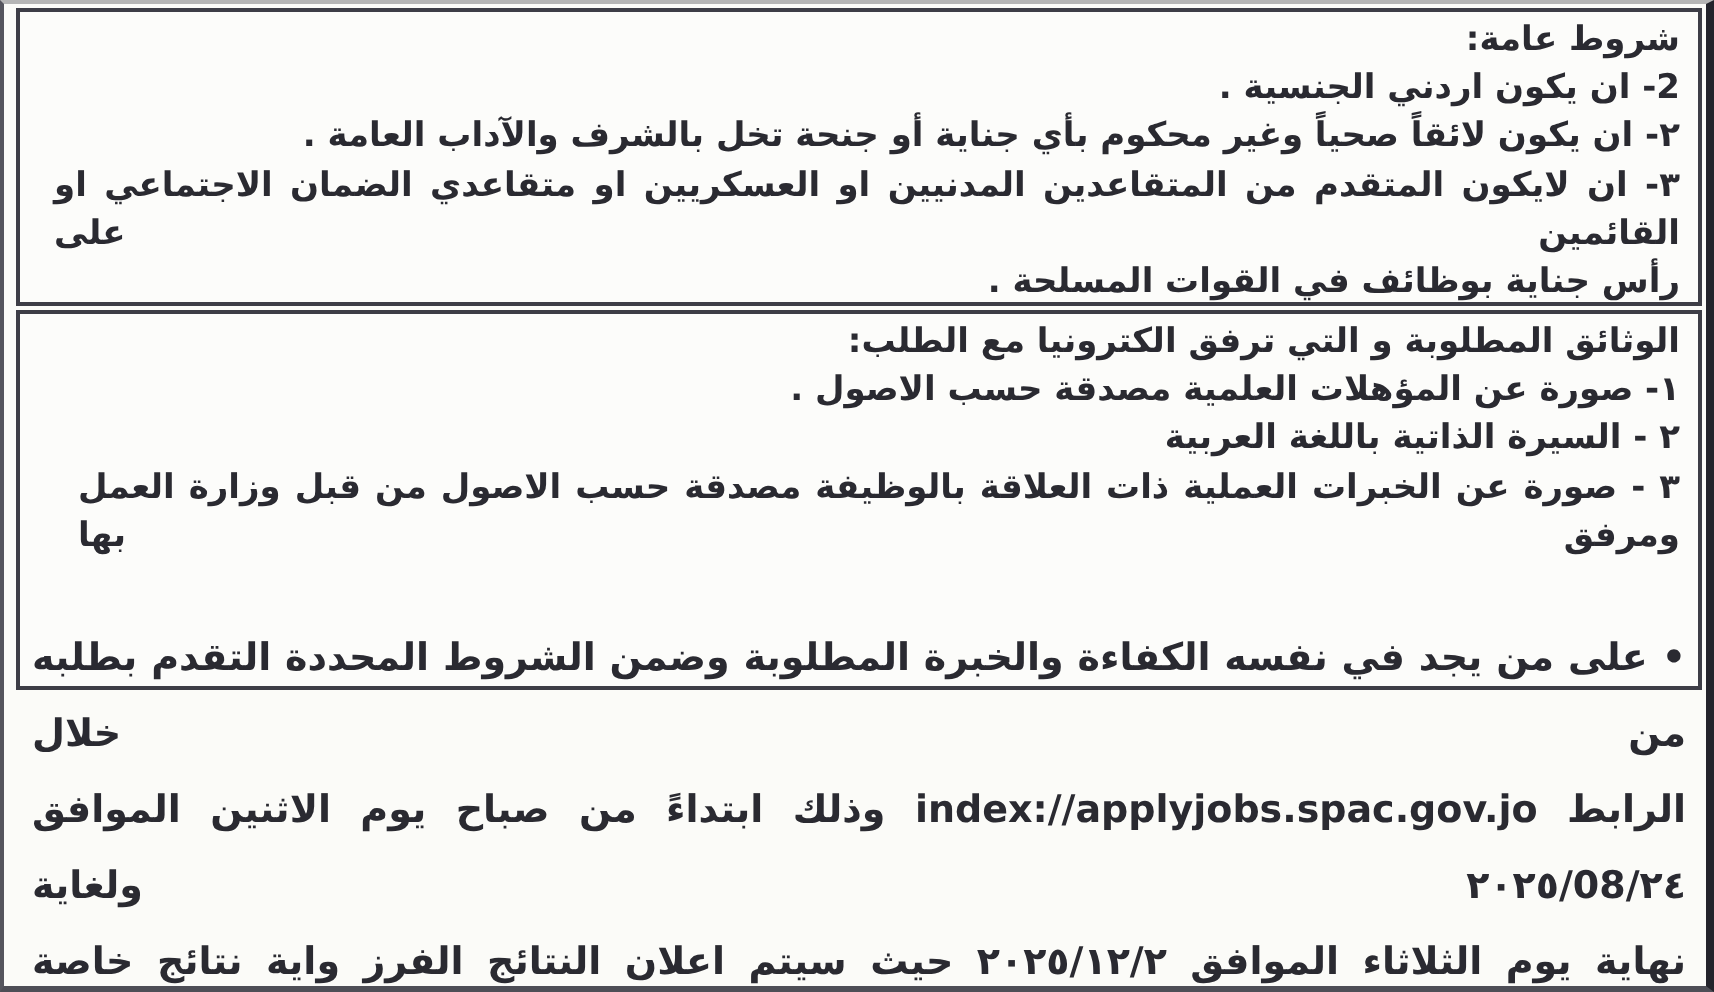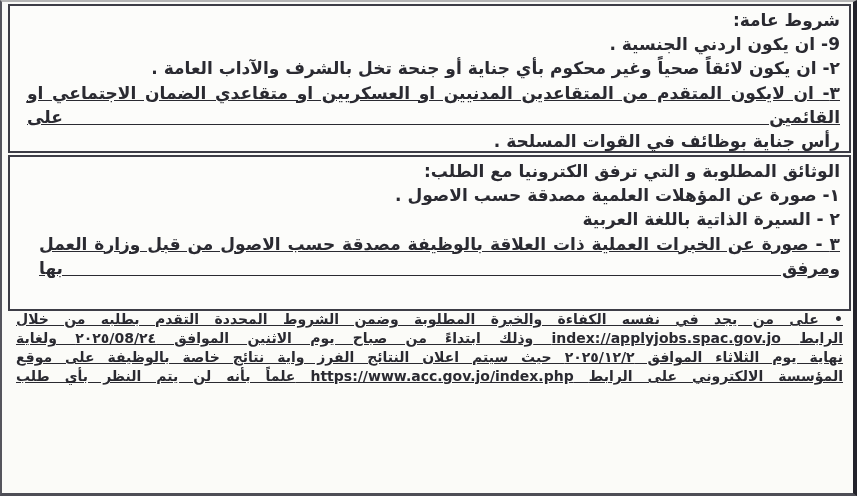--- a/index.html
+++ b/index.html
@@ -17,43 +17,43 @@
     border-bottom:3px solid #4e4e56;
     box-sizing:border-box;
   }
   .box{
     position:absolute;left:8px;right:6px;
     border:2px solid #3d3d46;background:#fcfcfa;
     box-sizing:border-box;
     padding:2px 9px 0 9px;
   }
   #conditions-box{top:4px;height:149px;padding-left:17px;}
-  #documents-box{top:155px;height:156px;padding-left:29px;}
+  #documents-box{top:155px;height:190px;padding-left:29px;}
   #application-section{
     position:absolute;top:306px;left:9px;right:7px;
     padding:4px 7px 0 7px;
   }
   .ln{
     direction:rtl;
     font-size:17px;line-height:24.2px;font-weight:bold;
     color:#2a2a31;text-align:right;
     white-space:nowrap;
   }
-  .big .ln{font-size:14px;line-height:19px;}
-  .ln.j{text-align:justify;text-align-last:justify;white-space:normal;text-decoration:underline;}
+  .big .ln{font-size:19px;line-height:38px;}
+  .ln.j{text-align:justify;text-align-last:justify;white-space:normal;}
   .url{direction:ltr;unicode-bidi:embed;letter-spacing:0;}
 </style>
 </head>
 <body>
 
 <div class="frame"></div>
 
 <div class="box" id="conditions-box">
   <div class="ln">شروط عامة:</div>
-  <div class="ln">9- ان يكون اردني الجنسية .</div>
+  <div class="ln">2- ان يكون اردني الجنسية .</div>
   <div class="ln">٢- ان يكون لائقاً صحياً وغير محكوم بأي جناية أو جنحة تخل بالشرف والآداب العامة .</div>
   <div class="ln j">٣- ان لايكون المتقدم من المتقاعدين المدنيين او العسكريين او متقاعدي الضمان الاجتماعي او القائمين على</div>
   <div class="ln">رأس جناية بوظائف في القوات المسلحة .</div>
   <div class="ln">٤- ان يكون مواليد ١٩٨٠/١/١ فما بعد.</div>
 </div>
 
 <div class="box" id="documents-box">
   <div class="ln">الوثائق المطلوبة و التي ترفق الكترونيا مع الطلب:</div>
   <div class="ln">١- صورة عن المؤهلات العلمية مصدقة حسب الاصول .</div>
   <div class="ln">٢ - السيرة الذاتية باللغة العربية</div>

